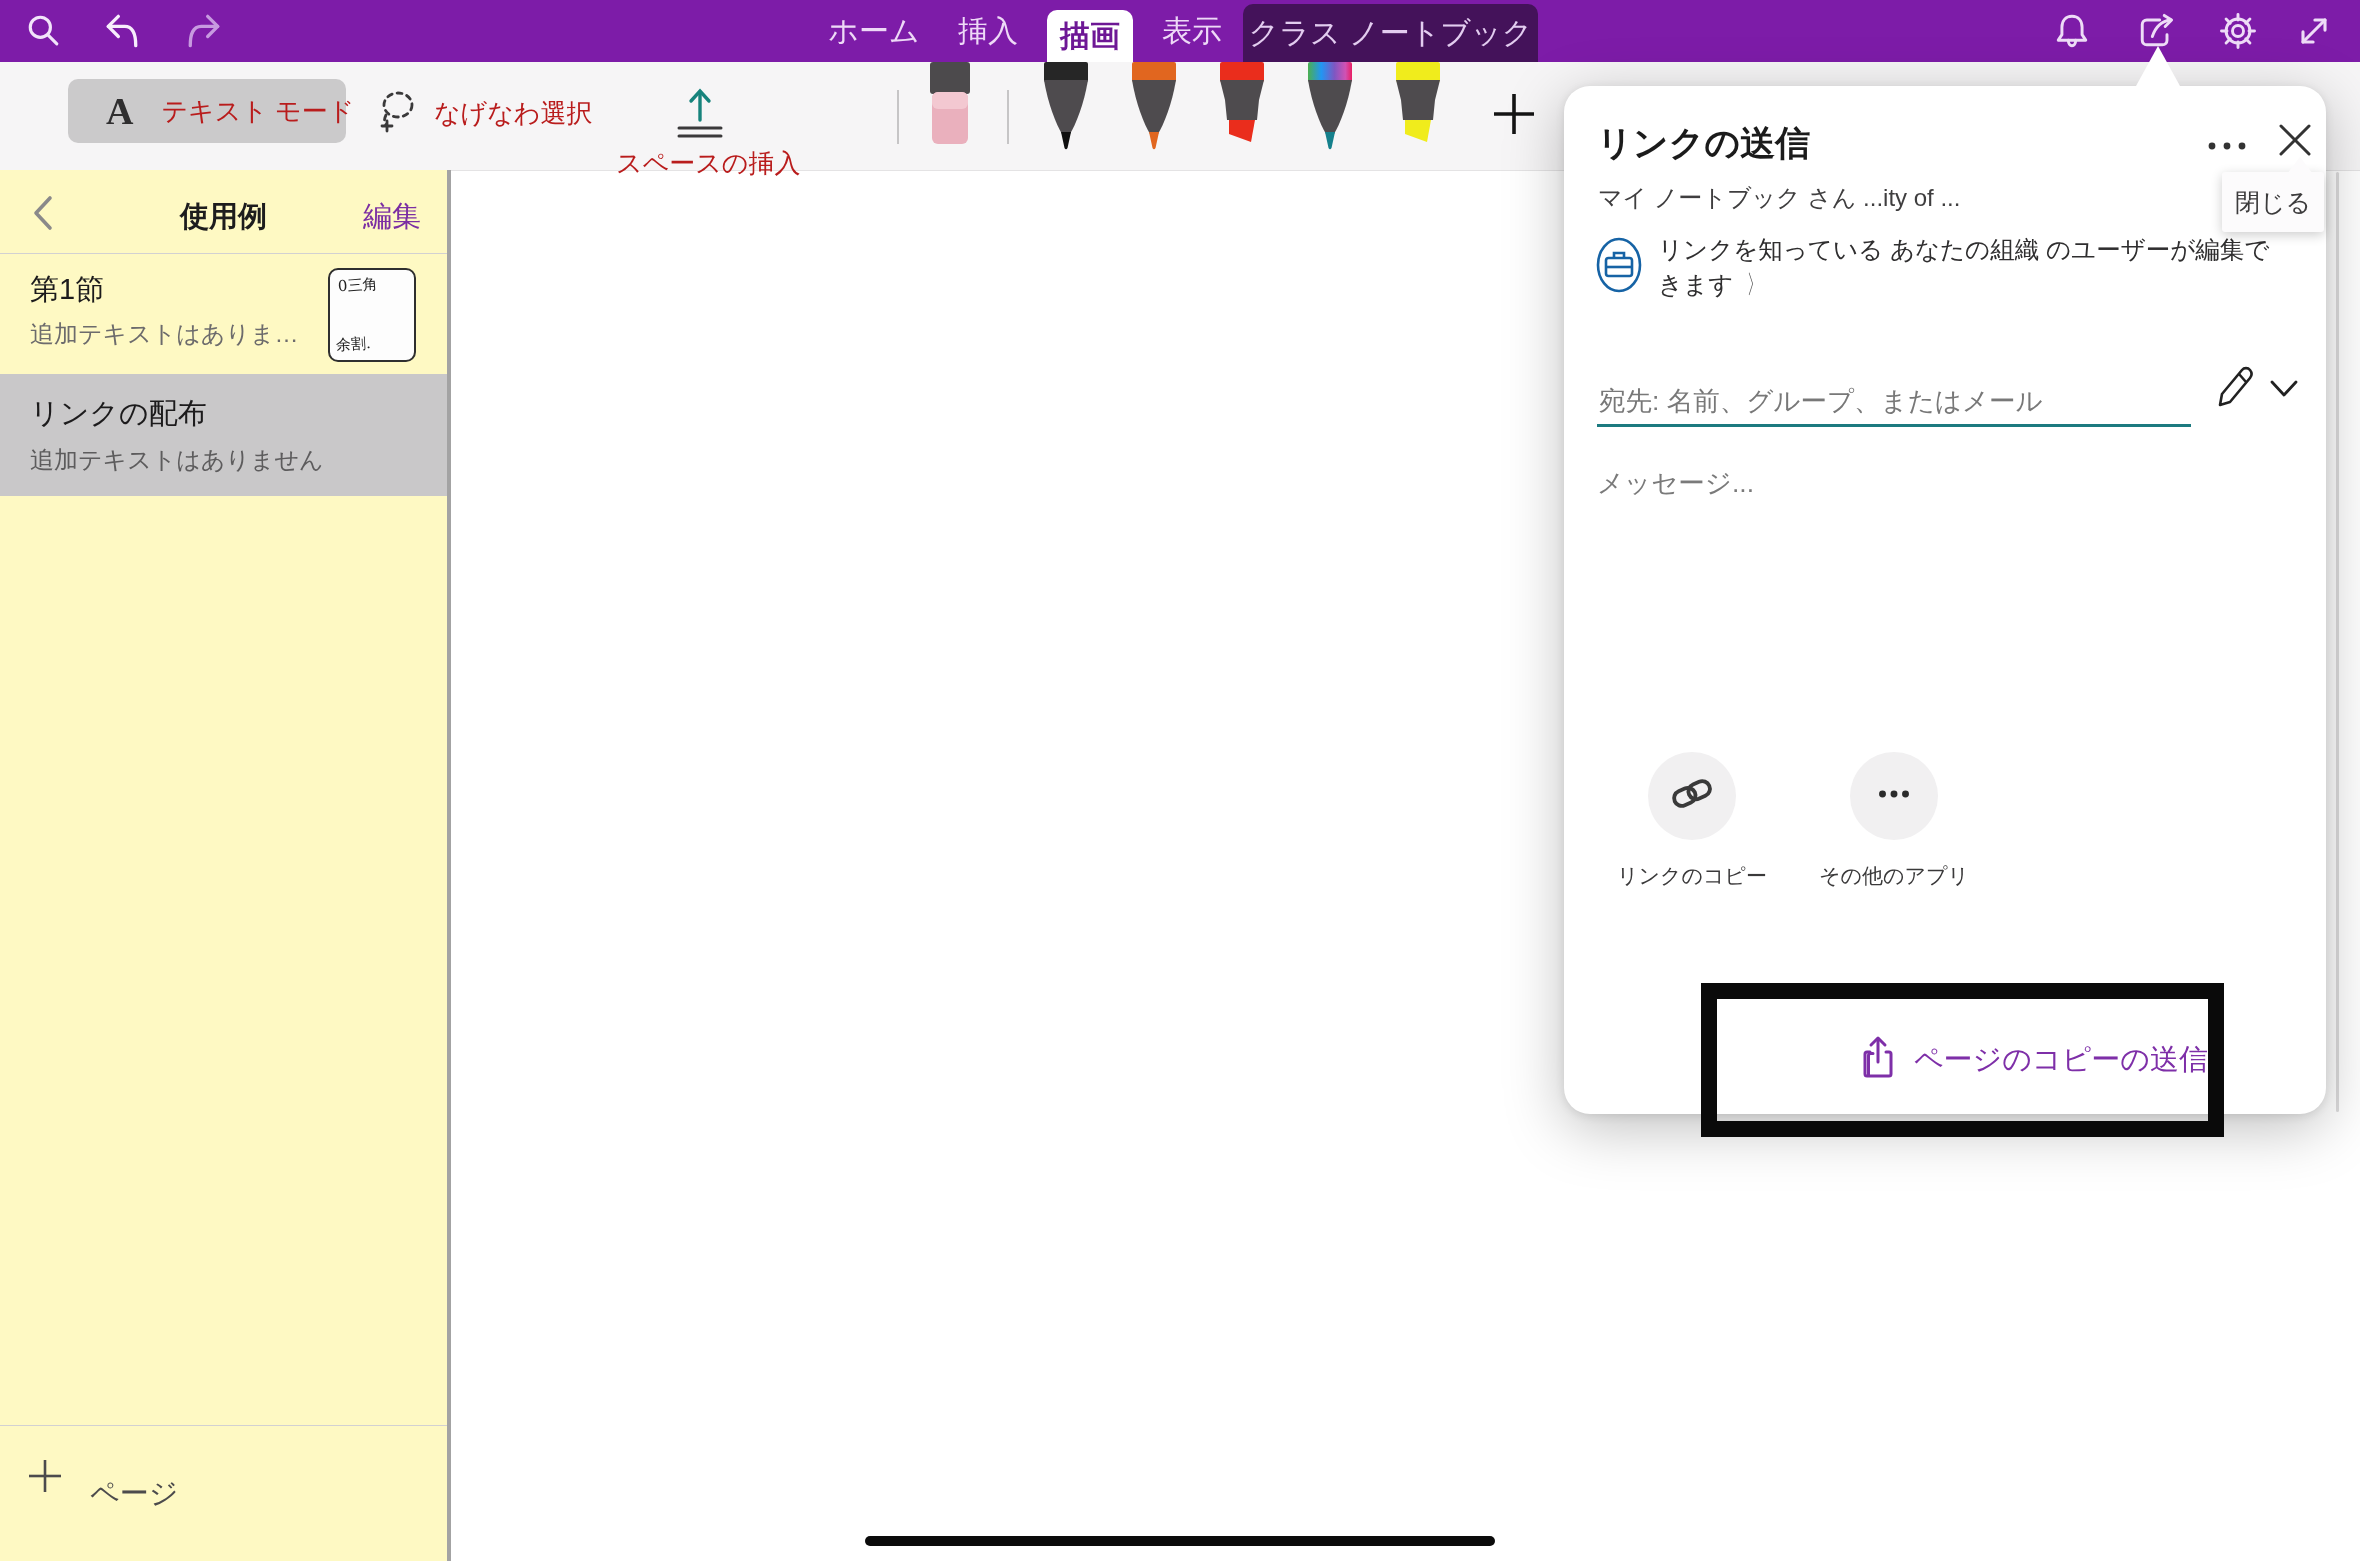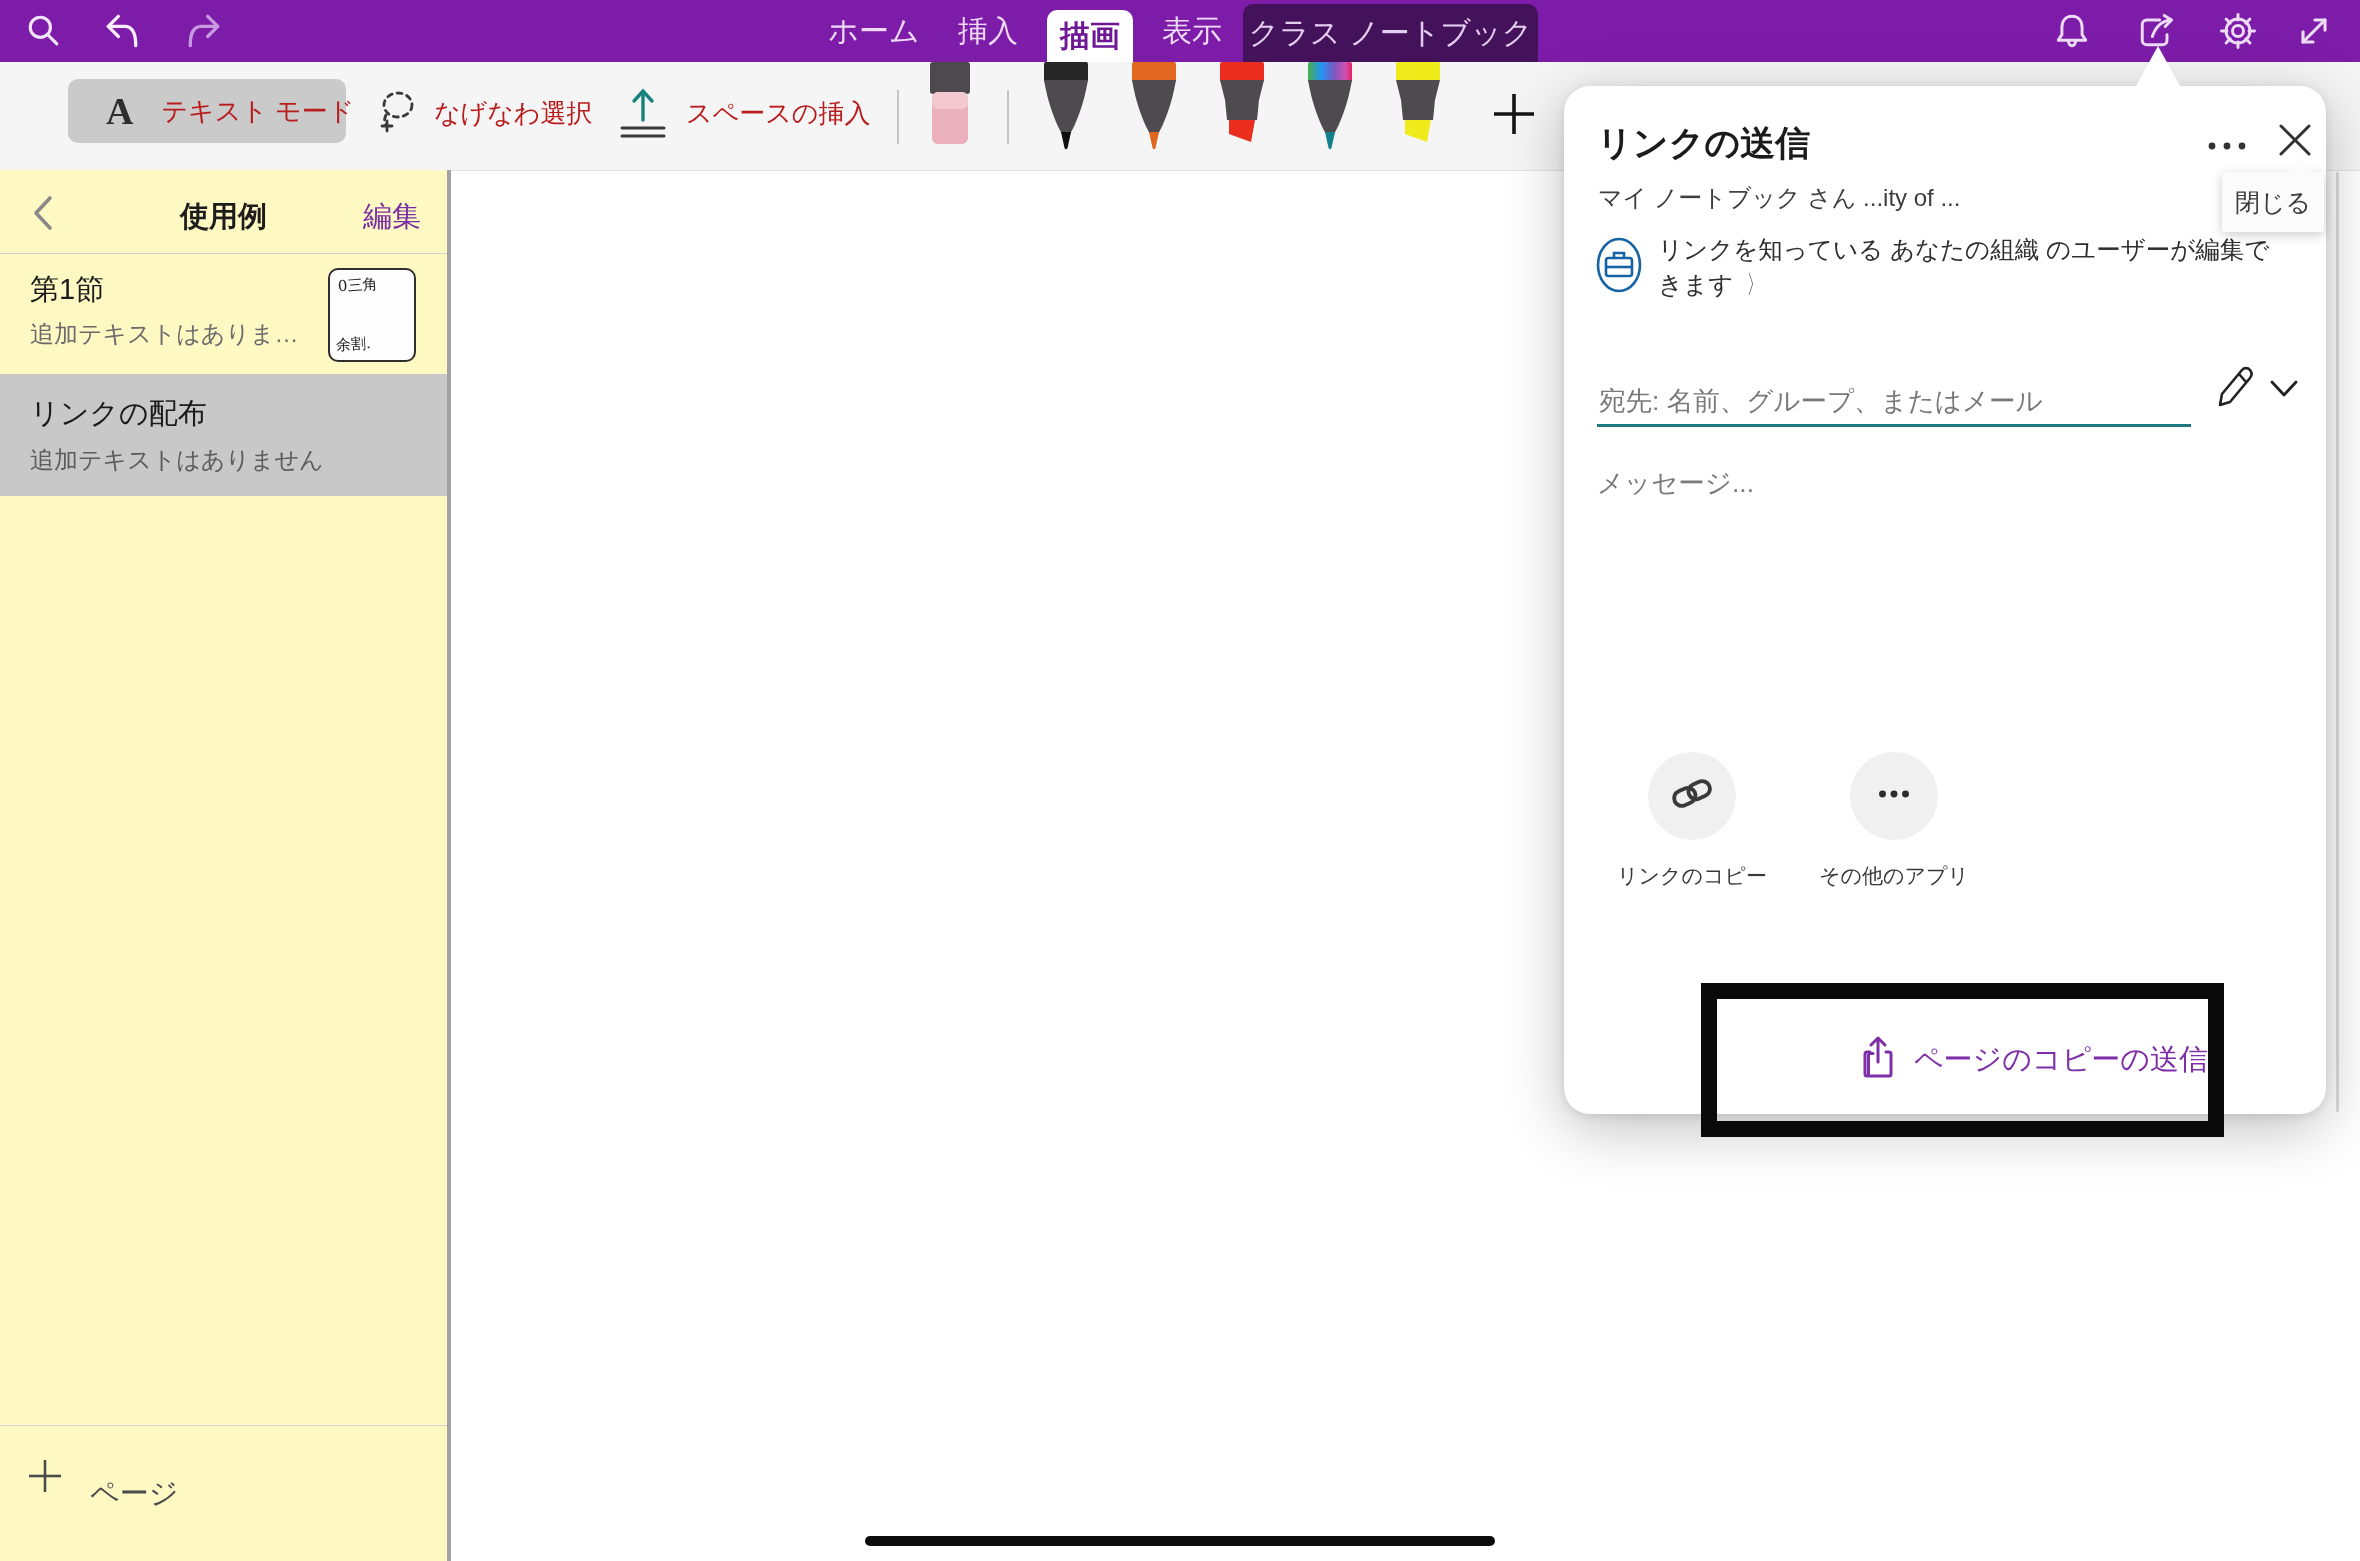--- a/index.html
+++ b/index.html
@@ -17,21 +17,21 @@
   #tab-view{left:1150px;width:84px;}
   #tab-class{left:1243px;top:4px;height:58px;line-height:58px;width:295px;background:#44125a;border-radius:10px 10px 0 0;color:#e3cdf0;}
   
   .ribbon{position:absolute;left:0;top:62px;width:2360px;height:108px;background:#f6f5f6;border-bottom:1px solid #e4e3e4;z-index:2;}
   .rb-group{position:absolute;display:flex;align-items:center;cursor:pointer;}
   #text-mode-btn{left:68px;top:17px;width:278px;height:64px;background:#cbcacb;border-radius:10px;}
   #text-mode-btn .a-glyph{font-size:38px;font-weight:bold;color:#2f2e2f;margin-left:38px;font-family:"Liberation Serif","DejaVu Serif",serif;}
   #text-mode-btn .rb-label{margin-left:28px;}
   .rb-label{font-size:26px;color:#b91c1c;white-space:nowrap;}
   #lasso-btn{left:372px;top:24px;} #lasso-btn svg{width:48px;height:50px;margin-right:14px;}
-  #insert-space-btn{left:616px;top:18px;} #insert-space-btn svg{width:54px;height:62px;margin-right:16px;}
+  #insert-space-btn{left:616px;top:18px;flex-direction:column;} #insert-space-btn svg{width:54px;height:62px;margin-right:16px;}
   .rb-sep{position:absolute;top:28px;width:2px;height:54px;background:#c6c5c6;}
   #sep1{left:897px;} #sep2{left:1007px;}
   .tool{position:absolute;top:0;cursor:pointer;}
   .tool svg{display:block;}
   #eraser-tool{left:926px;} #pen-black{left:1034px;} #pen-orange{left:1122px;}
   #pen-red{left:1210px;} #pen-galaxy{left:1298px;} #pen-yellow{left:1386px;}
   #add-pen-btn{left:1488px;top:26px;width:52px;height:52px;}
   
   .sidebar{position:absolute;left:0;top:170px;width:447px;height:1391px;background:#fef9c3;border-right:4px solid #a3a3a3;z-index:2;}
   #back-btn{position:absolute;left:26px;top:22px;width:36px;height:42px;cursor:pointer;}

